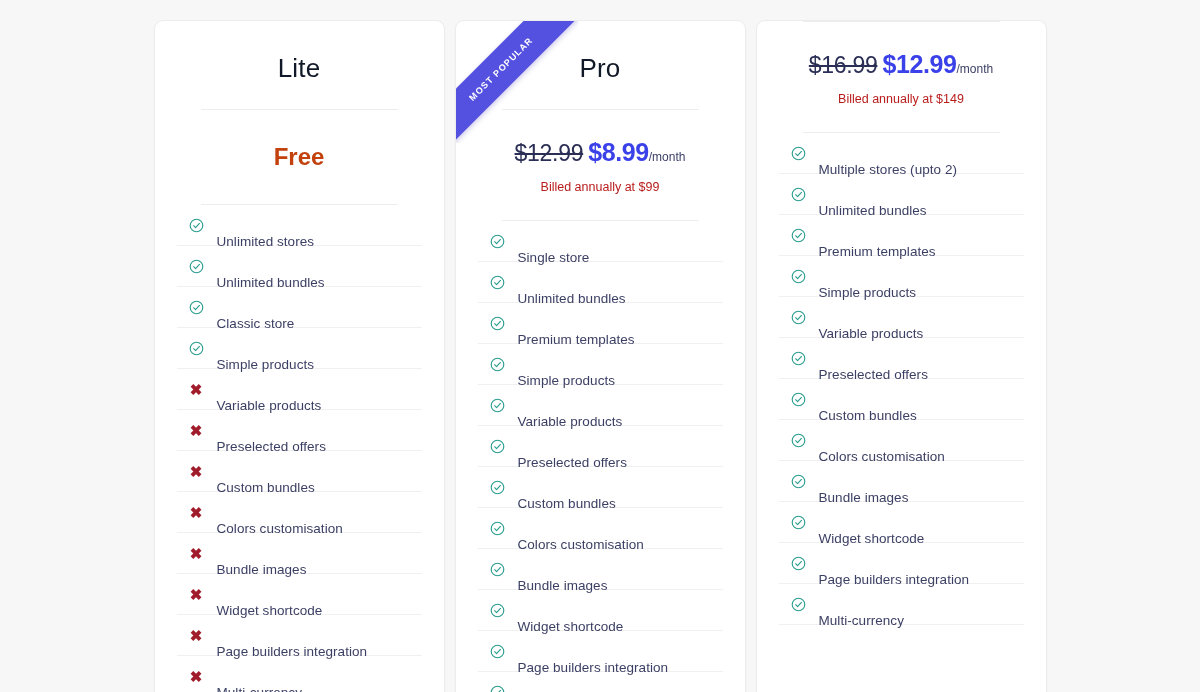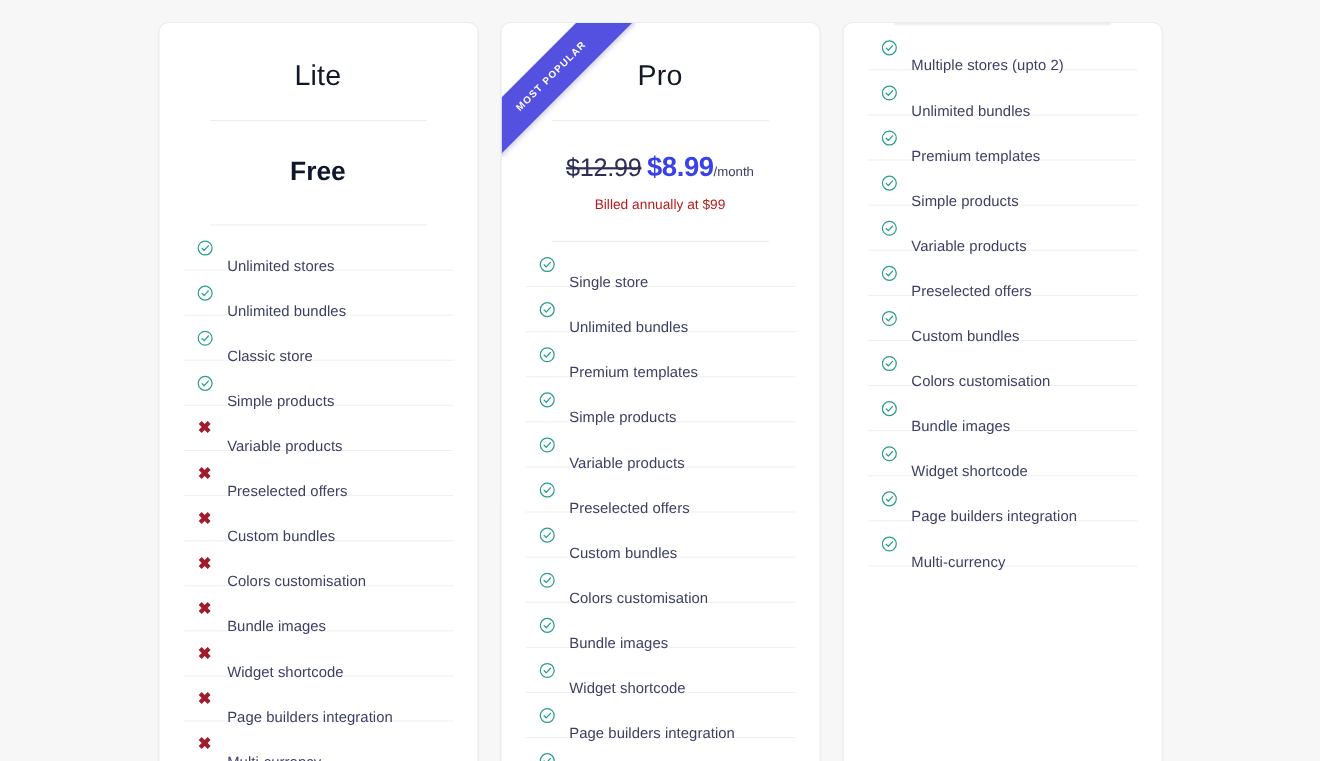--- a/index.html
+++ b/index.html
@@ -17,21 +17,21 @@
     -webkit-font-smoothing: antialiased;
   }
 
   .pricing-wrap {
     width: 1200px;
     height: 692px;
     display: flex;
     justify-content: center;
     align-items: flex-start;
     padding-top: 20px;
-    gap: 20px;
+    gap: 10px;
   }
 
   .plan-card {
     position: relative;
     width: 291px;
     min-height: 760px;
     background: #ffffff;
     border: 1px solid #ececec;
     border-radius: 9px;
     box-shadow: 0 1px 2px rgba(16,24,40,0.03);
@@ -92,21 +92,21 @@
   .price-block {
     text-align: center;
     padding-top: 26px;
     padding-bottom: 26px;
     min-height: 94px;
   }
 
   .price-free {
     font-size: 24px;
     font-weight: bold;
-    color: #0f172a;
+    color: #c2410c;
     line-height: 42px;
     display: block;
   }
 
   .price-line {
     display: block;
     line-height: 32px;
     white-space: nowrap;
     text-align: center;
   }
@@ -379,20 +379,24 @@
               <circle cx="10" cy="10" r="8.4" fill="none" stroke="#2a9d8f" stroke-width="1.5"></circle>
               <path d="M6.2 10.3 L8.8 12.9 L13.9 7.3" fill="none" stroke="#2a9d8f" stroke-width="1.5" stroke-linecap="round" stroke-linejoin="round"></path>
             </svg>
           </span>
           <span class="feature-label">Multi-currency</span>
         </li>
       </ul>
     </div>
     <div class="plan-card">
       <div class="rule"></div>
+      <div class="price-block">
+        <span class="price-line"><span class="price-old">$16.99</span><span class="price-new">$12.99</span><span class="price-per">/month</span></span>
+        <span class="price-note">Billed annually at $149</span>
+      </div>
       <div class="rule"></div>
       <ul class="features">
         <li class="feature-row">
           <span class="feature-icon">
             <svg viewBox="0 0 20 20" xmlns="http://www.w3.org/2000/svg">
               <circle cx="10" cy="10" r="8.4" fill="none" stroke="#2a9d8f" stroke-width="1.5"></circle>
               <path d="M6.2 10.3 L8.8 12.9 L13.9 7.3" fill="none" stroke="#2a9d8f" stroke-width="1.5" stroke-linecap="round" stroke-linejoin="round"></path>
             </svg>
           </span>
           <span class="feature-label">Multiple stores (upto 2)</span>

